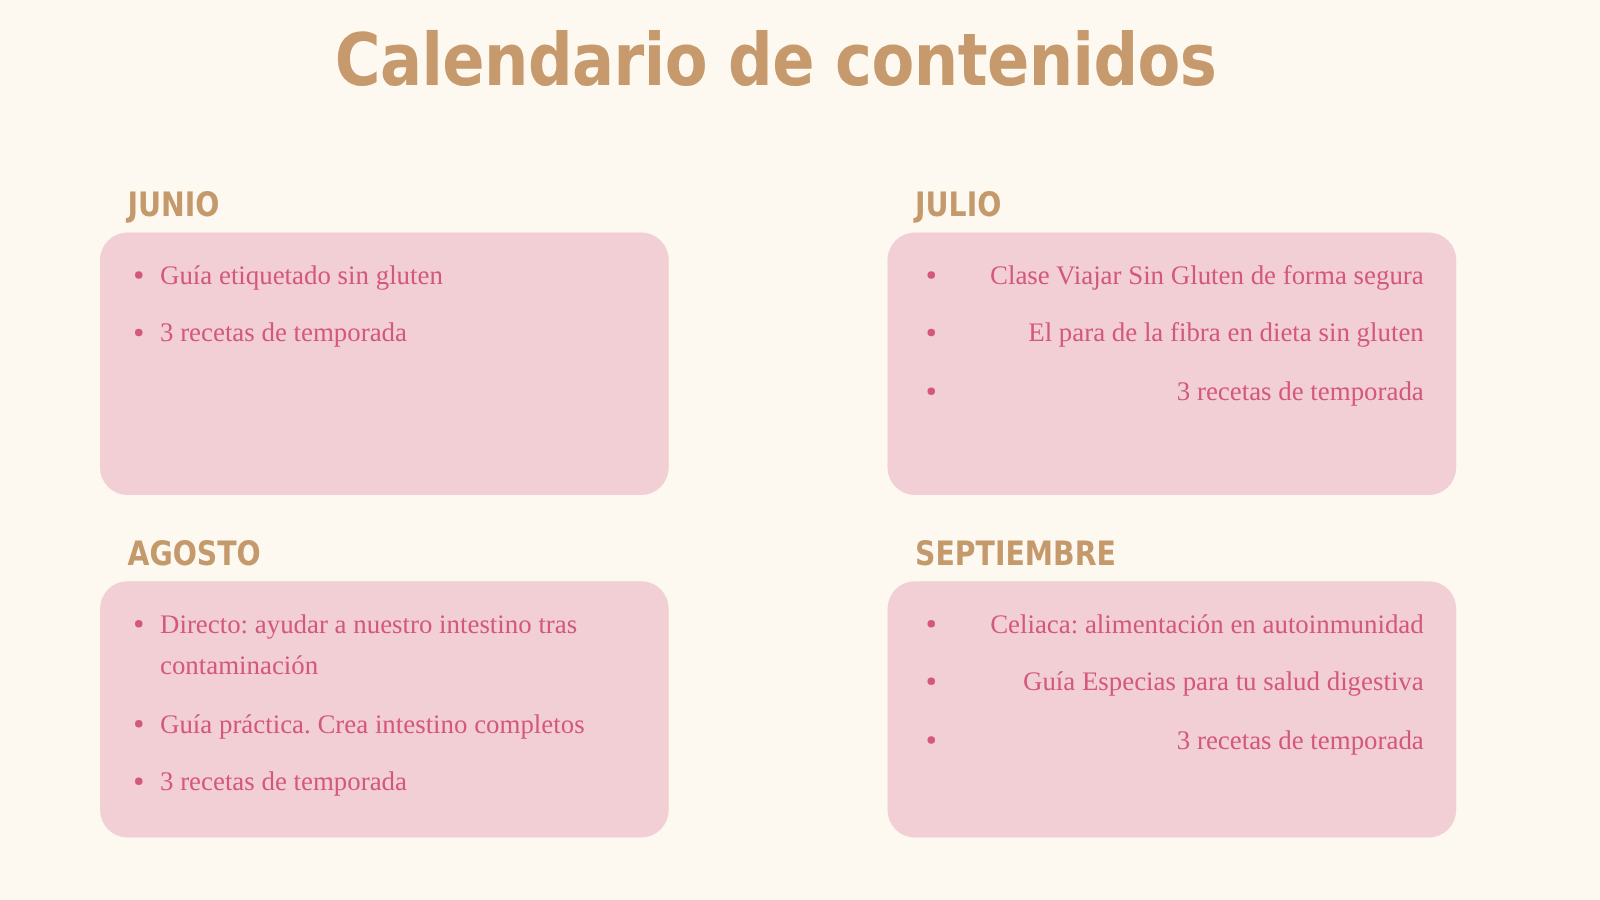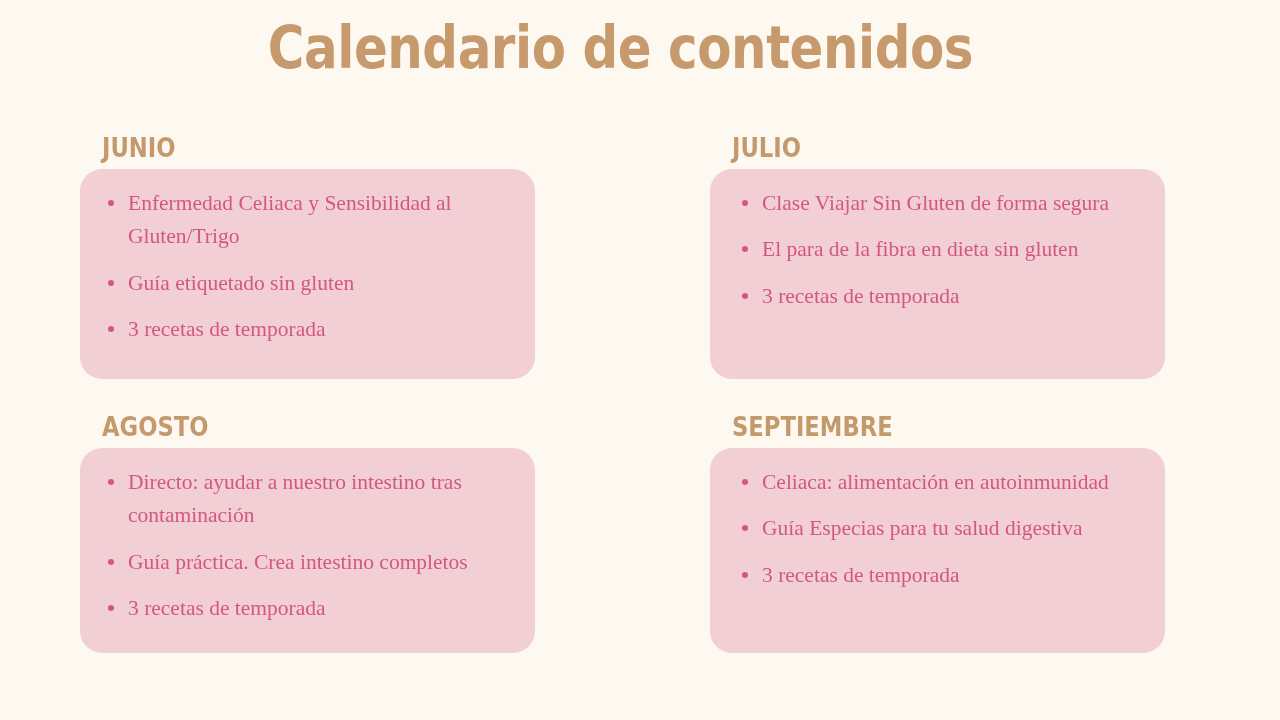--- a/index.html
+++ b/index.html
@@ -32,21 +32,21 @@
     line-height: 1.05;
     letter-spacing: -0.5px;
     color: #c69a6d;
     transform: scaleX(0.86);
     transform-origin: right top;
     white-space: nowrap;
   }
 
   .grid {
     position: absolute;
-    top: 132px;
+    top: 149px;
     left: 80px;
     width: 1120px;
     display: grid;
     grid-template-columns: 455px 455px;
     grid-column-gap: 175px;
     grid-row-gap: 32px;
   }
 
   .month-block {
     position: relative;
@@ -99,20 +99,21 @@
     width: 6px;
     height: 6px;
     border-radius: 50%;
     background: #d4587e;
   }
 
   
   .card--julio li,
   .card--septiembre li {
     padding-left: 26px;
+    text-align: right;
   }
   .card--julio li::before,
   .card--septiembre li::before {
     left: 6px;
   }
   .card--julio { min-height: 210px; }
   .card--agosto { min-height: 205px; }
   .card--septiembre { min-height: 205px; }
 </style>
 </head>
@@ -121,21 +122,20 @@
 <div class="slide">
 
   <div class="slide-title">Calendario de contenidos</div>
 
   <div class="grid">
 
     <div class="month-block">
       <div class="month-label">JUNIO</div>
       <div class="card card--junio">
         <ul>
-          <li>Enfermedad Celiaca y Sensibilidad al Gluten/Trigo</li>
           <li>Guía etiquetado sin gluten</li>
           <li>3 recetas de temporada</li>
         </ul>
       </div>
     </div>
 
     <div class="month-block">
       <div class="month-label">JULIO</div>
       <div class="card card--julio">
         <ul>

